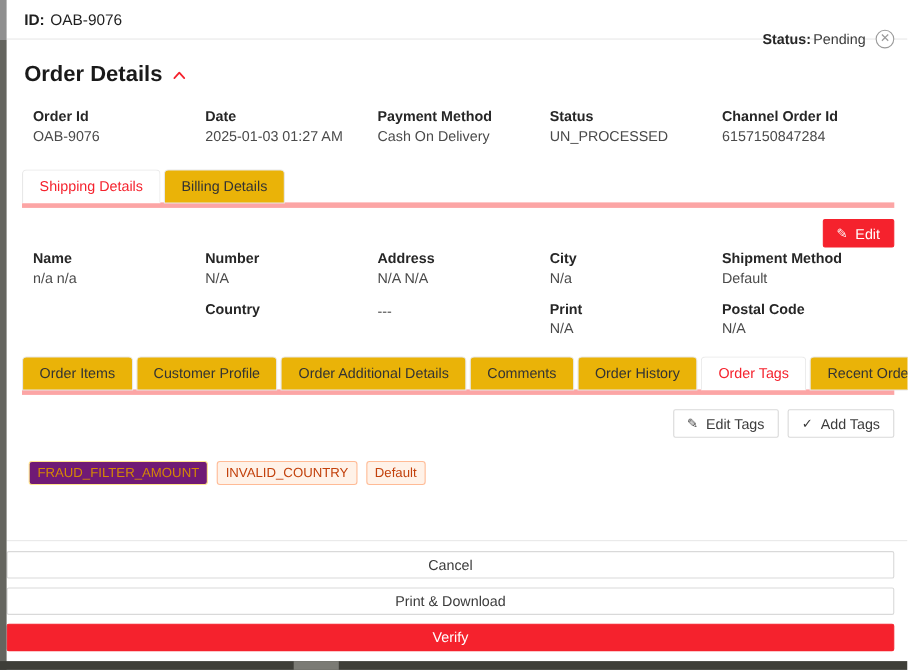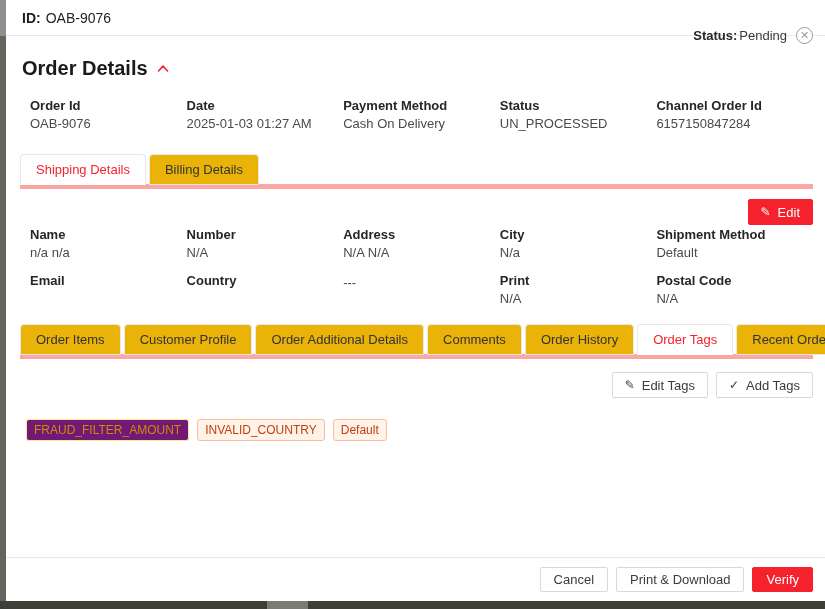--- a/index.html
+++ b/index.html
@@ -56,21 +56,21 @@
   
   .tag-actions { display:flex; justify-content:flex-end; gap:8px; margin-top:13px; }
   .tags-row { display:flex; margin-top:21px; margin-left:6px; }
   .tag { height:22px; line-height:20px; font-size:12px; padding:0 7px; border-radius:3px; margin-right:8px;
     border:1px solid; white-space:nowrap; }
   .tag.gold { background:#701a75; border-color:#ffe58f; color:#d48806; }
   .tag.volcano { background:#fff2e8; border-color:#ffbb96; color:#c2410c; }
 
   
   .modal-footer { position:absolute; left:0; right:0; bottom:0; border-top:1px solid #e8e8e8;
-    padding:9px 12px 9px 0; display:flex; justify-content:flex-end; gap:8px; background:#fff; }
+    padding:9px 12px 9px 0; display:flex; justify-content:flex-end; gap:8px; background:#fff;flex-direction:column; }
   .btn.small { height:25px; padding:0 13px; font-size:13px; }
 </style>
 </head>
 <body>
 
 <div class="page">
   <div class="left-strip"></div>
 
   <div class="modal">
 
@@ -146,21 +146,20 @@
         </div>
         <div class="field-cell">
           <div class="field-label">City</div>
           <div class="field-value">N/a</div>
         </div>
         <div class="field-cell">
           <div class="field-label">Shipment Method</div>
           <div class="field-value">Default</div>
         </div>
         <div class="field-cell">
-          <div class="field-label">Email</div>
           <div class="field-value"></div>
         </div>
         <div class="field-cell">
           <div class="field-label">Country</div>
           <div class="field-value"></div>
         </div>
         <div class="field-cell">
           <div class="field-value">---</div>
         </div>
         <div class="field-cell">

